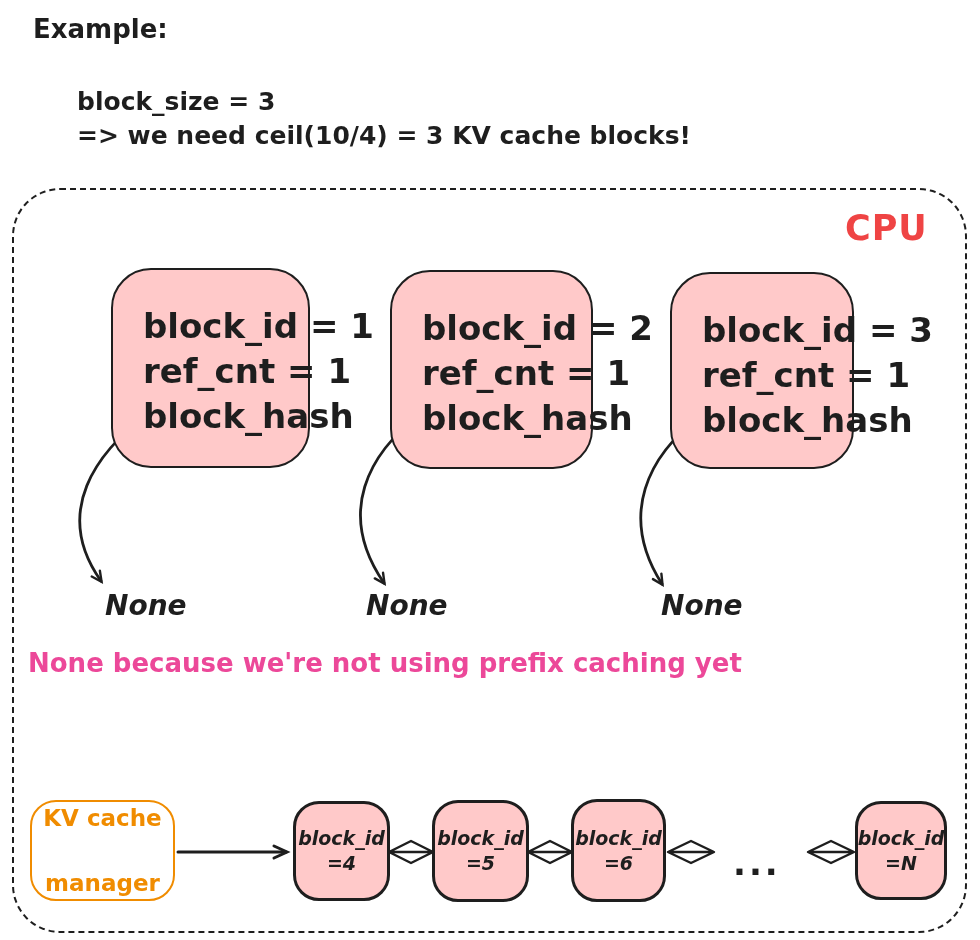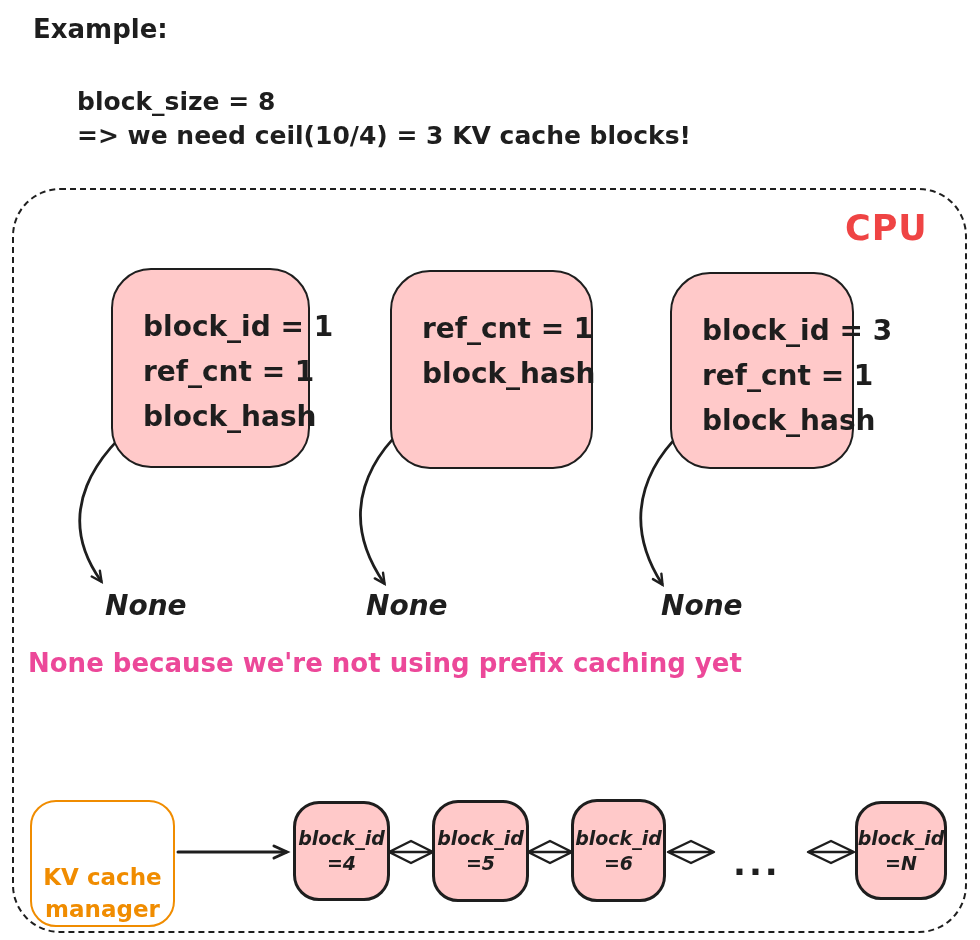--- a/index.html
+++ b/index.html
@@ -22,37 +22,37 @@
   }
   .cpu-label{
     left:845px;top:208px;font-size:35px;font-weight:700;color:#ef4444;
     letter-spacing:1px;
   }
   
   .block{
     background:#ffc9c9;border:2.5px solid #1e1e1e;border-radius:40px;
     box-sizing:border-box;padding:34px 0 0 30px;
   }
-  .block .bline{font-size:28px;font-weight:600;line-height:45px;white-space:nowrap;}
+  .block .bline{font-size:34px;font-weight:600;line-height:45px;white-space:nowrap;}
   .b1{left:111px;top:268px;width:199px;height:200px;}
   .b2{left:390px;top:270px;width:203px;height:199px;}
   .b3{left:670px;top:272px;width:184px;height:197px;}
   
   .none-label{font-size:28px;font-weight:600;font-style:italic;}
   .n1{left:105px;top:589px;}
   .n2{left:366px;top:589px;}
   .n3{left:661px;top:589px;}
   
   .green-note{left:28px;top:648px;font-size:26px;font-weight:600;color:#ec4899;white-space:nowrap;}
   .queue-caption{left:28px;top:727px;font-size:26px;font-weight:600;white-space:nowrap;}
   
   .kv-box{
-    left:30px;top:800px;width:145px;height:127px;
+    left:30px;top:800px;width:145px;height:101px;
     border:2.5px solid #f08c00;border-radius:26px;background:#ffffff;
-    box-sizing:border-box;display:flex;flex-direction:column;justify-content:flex-end;
+    box-sizing:border-box;display:flex;flex-direction:column;justify-content:space-between;
     align-items:center;color:#f08c00;font-size:23px;font-weight:600;line-height:32px;
   }
   
   .qblock{
     background:#ffc9c9;border:3.5px solid #1e1e1e;border-radius:26px;
     box-sizing:border-box;display:flex;flex-direction:column;justify-content:center;
     align-items:center;font-size:19px;font-weight:600;line-height:25px;font-style:italic;
   }
   .q4{left:293px;top:801px;width:97px;height:100px;}
   .q5{left:432px;top:800px;width:97px;height:102px;}
@@ -60,21 +60,21 @@
   .qN{left:855px;top:801px;width:92px;height:99px;}
   .dots{left:733px;top:843px;font-size:34px;font-weight:700;letter-spacing:3px;}
   svg.overlay{position:absolute;left:0;top:0;width:980px;height:940px;pointer-events:none;}
 </style>
 </head>
 <body>
 
 <div class="canvas">
 
   <div class="abs example-title">Example:</div>
-  <div class="abs ex-line ex-2">block_size = 8</div>
+  <div class="abs ex-line ex-2">block_size = 3</div>
   <div class="abs ex-line ex-3">=&gt; we need ceil(10/4) = 3 KV cache blocks!</div>
 
   <div class="abs cpu-box"></div>
   <div class="abs cpu-label">CPU</div>
 
   <svg class="overlay" viewBox="0 0 980 940">
     <defs>
       <marker id="arr" markerWidth="16" markerHeight="16" refX="11" refY="7" orient="auto" markerUnits="userSpaceOnUse">
         <path d="M2,2 L12,7 L2,12" fill="none" stroke="#1e1e1e" stroke-width="2.4" stroke-linecap="round"></path>
       </marker>
@@ -96,20 +96,21 @@
       <path d="M 808 852 L 831 841 L 854 852 L 831 863 Z M 808 852 L 854 852"></path>
     </g>
   </svg>
 
   <div class="abs block b1">
     <div class="bline">block_id = 1</div>
     <div class="bline">ref_cnt = 1</div>
     <div class="bline">block_hash</div>
   </div>
   <div class="abs block b2">
+    <div class="bline">block_id = 2</div>
     <div class="bline">ref_cnt = 1</div>
     <div class="bline">block_hash</div>
   </div>
   <div class="abs block b3">
     <div class="bline">block_id = 3</div>
     <div class="bline">ref_cnt = 1</div>
     <div class="bline">block_hash</div>
   </div>
 
   <div class="abs none-label n1">None</div>

